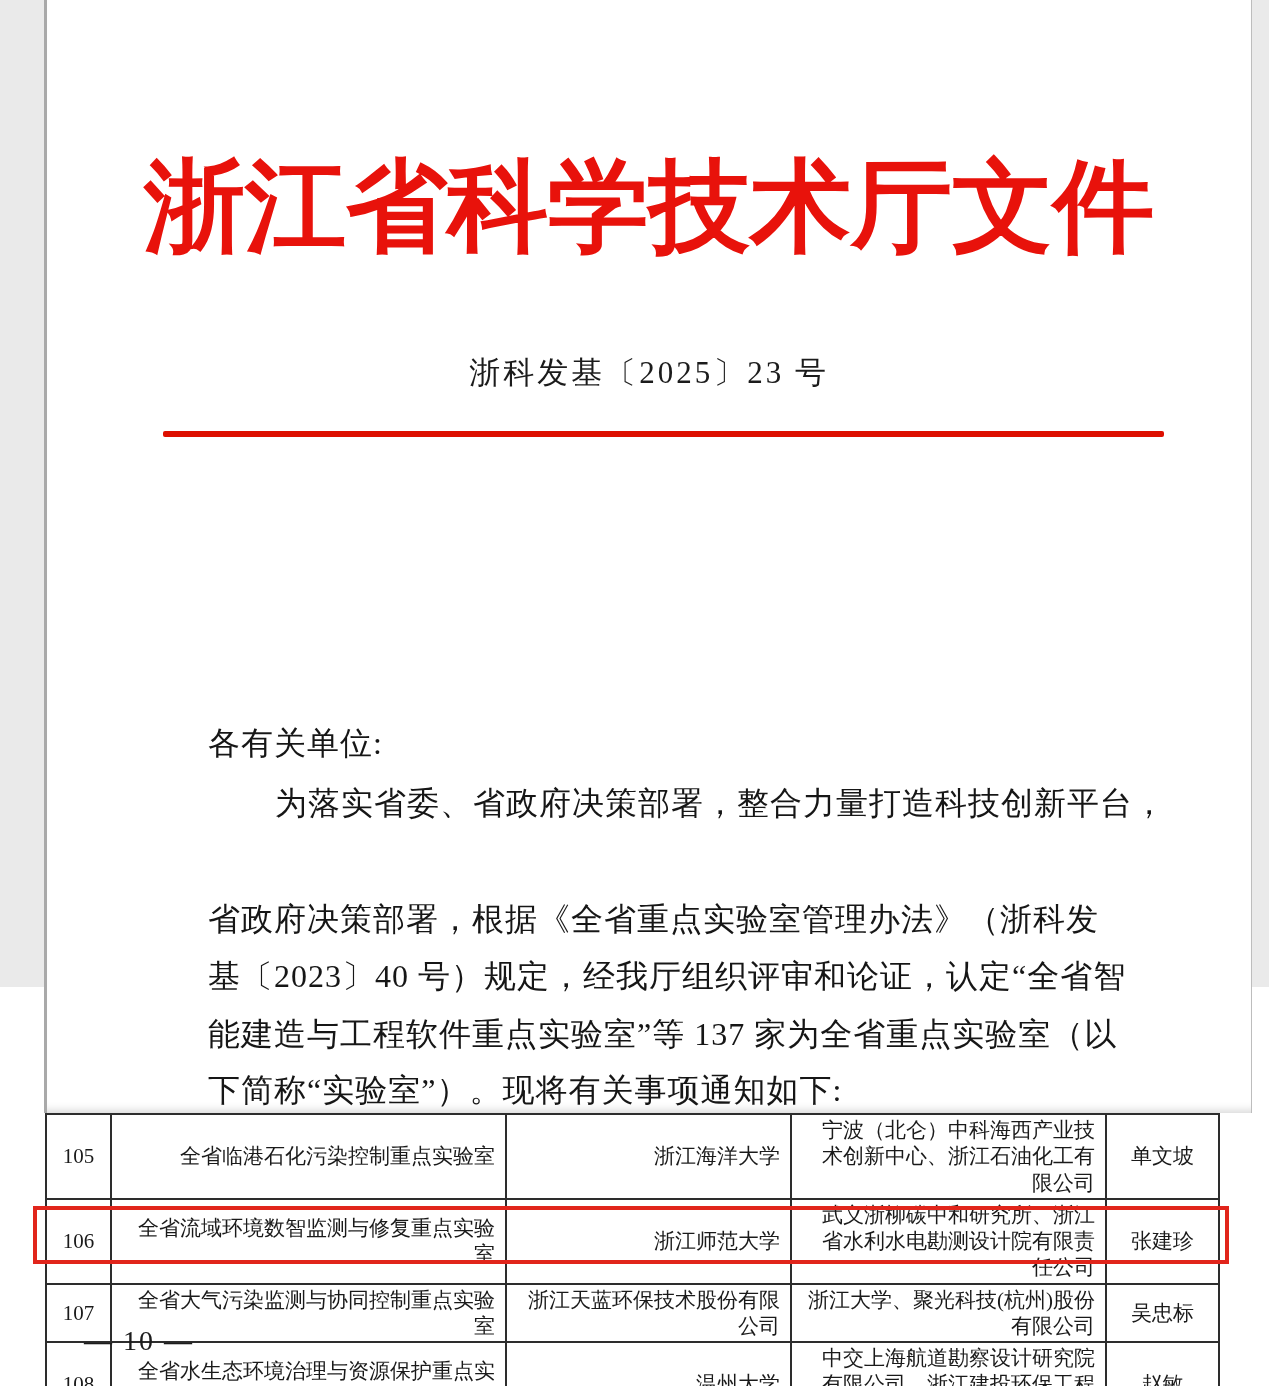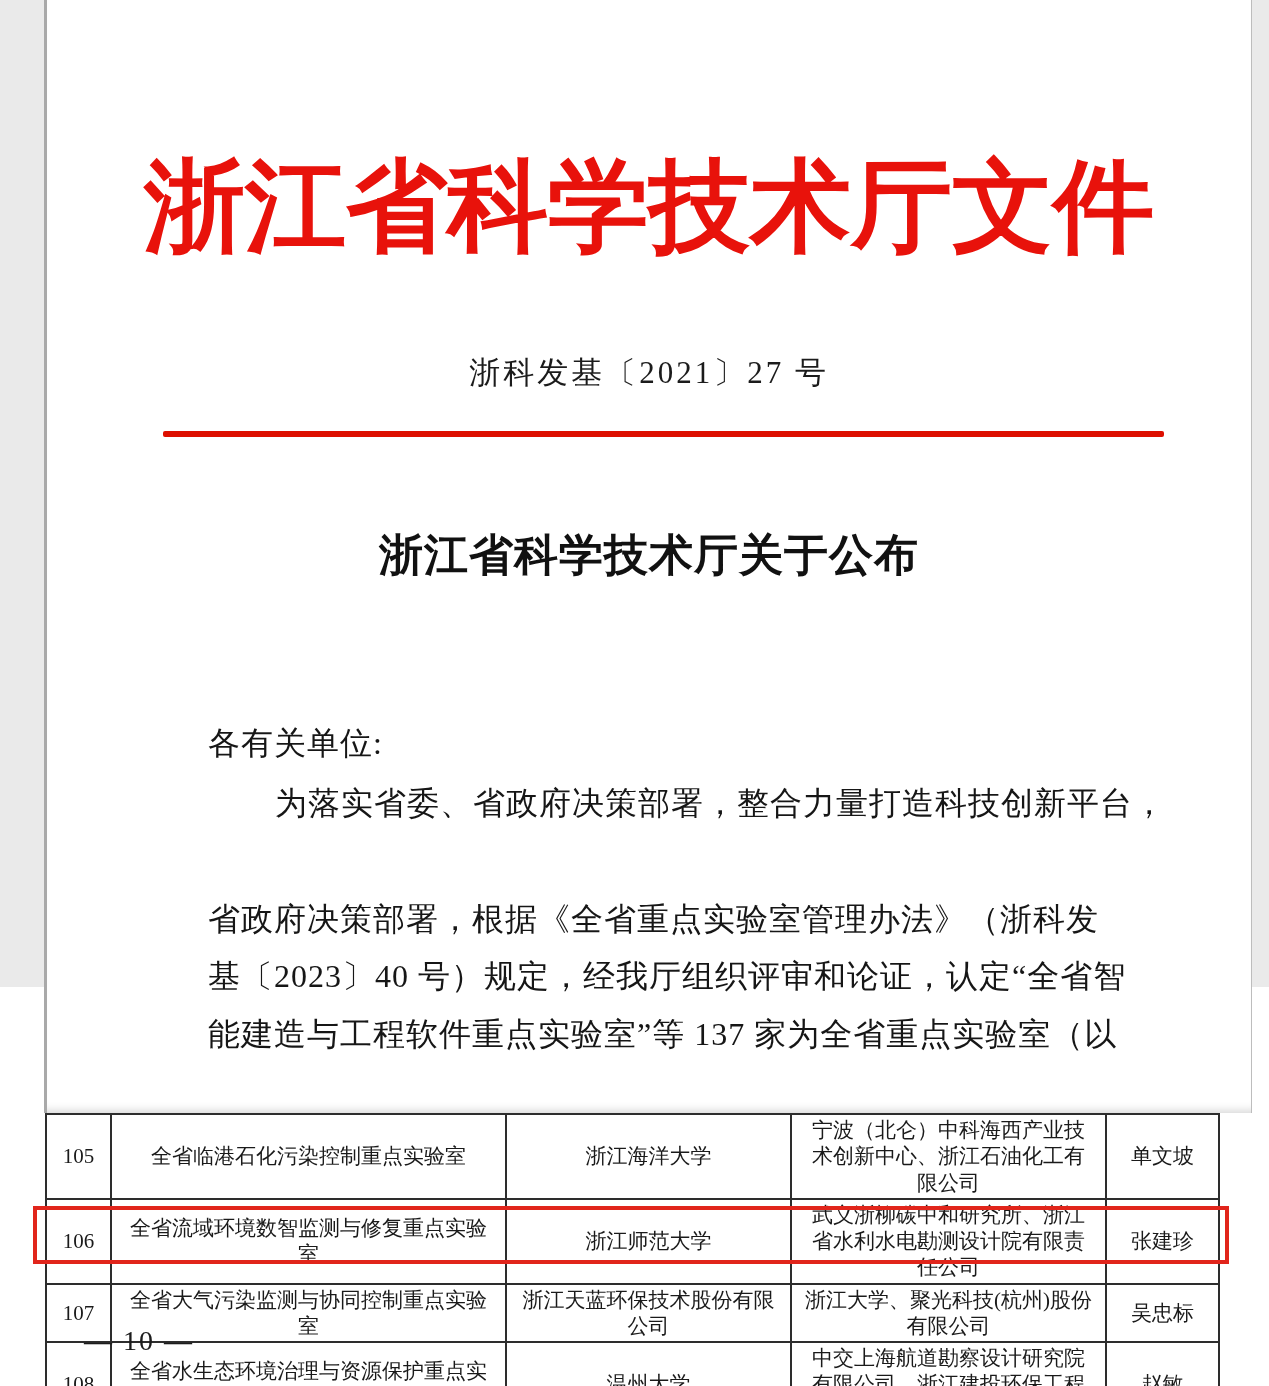--- a/index.html
+++ b/index.html
@@ -73,21 +73,21 @@
   }
   table.lab-table td{
     border:2px solid #2d2d2d;
     font-size:21px;color:#1a1a1a;
     padding:2px 10px;
     line-height:1.25;
     vertical-align:middle;
     overflow:hidden;
   }
   td.c-num{text-align:center;padding:2px 2px;}
-  td.c-name,td.c-inst,td.c-partner{text-align:center;}
+  td.c-name,td.c-inst,td.c-partner{text-align:right;}
   td.c-director{text-align:center;padding:2px 4px;}
   tr.r105{height:50px;}
   tr.r106{height:47px;}
   tr.r107{height:52px;}
   tr.r108{height:50px;}
   .highlight-box{
     position:absolute;left:33px;top:1206px;
     width:1196px;height:58px;
     border:4px solid #e1251b;
     box-sizing:border-box;
@@ -104,32 +104,32 @@
 </head>
 <body>
 
 <div class="screen">
 
   <div class="top-section">
     <div class="page">
 
       <div class="doc-title">浙江省科学技术厅文件</div>
 
-      <div class="doc-number">浙科发基〔2021〕27 号</div>
+      <div class="doc-number">浙科发基〔2025〕23 号</div>
 
       <div class="red-rule"></div>
 
-      <div class="subtitle l1">浙江省科学技术厅关于公布</div>
 
       <div class="body-line" style="top:722px;">各有关单位:</div>
 
       <div class="body-line indent" style="top:782px;">为落实省委、省政府决策部署，整合力量打造科技创新平台，</div>
       <div class="body-line" style="top:898px;">省政府决策部署，根据《全省重点实验室管理办法》（浙科发</div>
       <div class="body-line" style="top:955px;">基〔2023〕40 号）规定，经我厅组织评审和论证，认定“全省智</div>
       <div class="body-line" style="top:1013px;">能建造与工程软件重点实验室”等 137 家为全省重点实验室（以</div>
+      <div class="body-line" style="top:1069px;">下简称“实验室”）。现将有关事项通知如下:</div>
 
     </div>
   </div>
 
   <div class="bottom-section">
     <table class="lab-table">
       <colgroup>
         <col style="width:65px">
         <col style="width:395px">
         <col style="width:285px">

